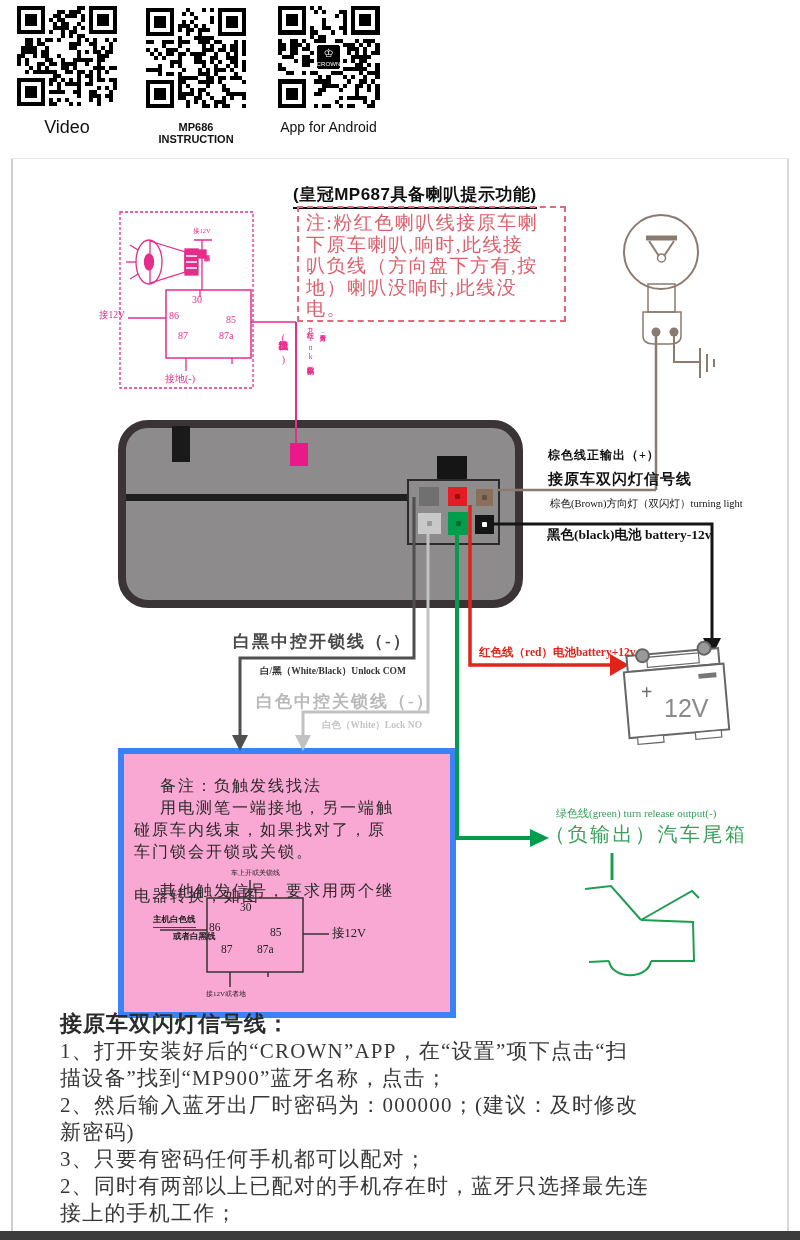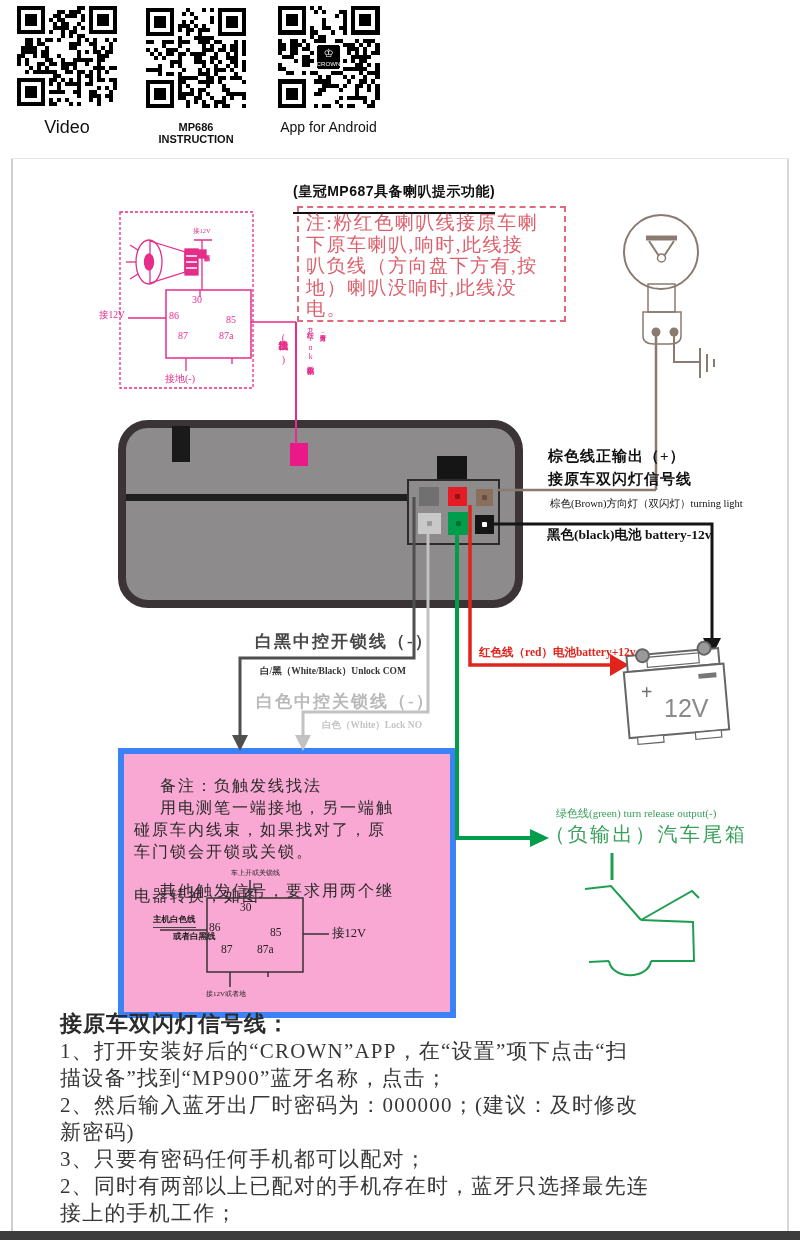--- a/index.html
+++ b/index.html
@@ -4,22 +4,22 @@
 <style>
   html,body{margin:0;padding:0;background:#fff;}
   #page{position:relative;width:800px;height:1240px;background:#fff;overflow:hidden;
         font-family:"Liberation Serif", serif;}
   
   .frame-line{position:absolute;background:#cfcfcf;z-index:5;}
   #bottom-bar{position:absolute;left:0;top:1231px;width:800px;height:9px;background:#3c3c3c;z-index:5;}
   
   .qr{position:absolute;z-index:10;}
   .qr-label{position:absolute;color:#111;text-align:center;z-index:10;font-family:"Liberation Sans",sans-serif;}
-  #diagram-title{position:absolute;left:293px;top:183px;font-size:14px;font-weight:bold;color:#101010;
-     border-bottom:2px solid #101010;padding-bottom:11px;letter-spacing:.5px;z-index:30;font-family:"Liberation Sans",sans-serif;}
+  #diagram-title{position:absolute;left:293px;top:183px;font-size:17px;font-weight:bold;color:#101010;
+     border-bottom:2px solid #101010;padding-bottom:1px;letter-spacing:.5px;z-index:30;font-family:"Liberation Sans",sans-serif;}
   #horn-note{position:absolute;left:297px;top:206px;width:254px;height:106px;border:2px dashed #e2697a;
      padding:4px 4px 2px 7px;color:#dd5f6b;font-size:19px;line-height:21.5px;letter-spacing:1.5px;z-index:30;}
   .pinklbl{position:absolute;color:#e52d8a;z-index:30;}
   .vtext{writing-mode:vertical-rl;text-orientation:upright;}
   .wlabel{position:absolute;color:#111;z-index:30;white-space:nowrap;}
   .bold{font-weight:bold;}
   
   #device{position:absolute;left:118px;top:420px;width:389px;height:172px;background:#8d8b8c;
       border:8px solid #3b3436;border-radius:30px;z-index:10;}
   .dev{position:absolute;z-index:11;}
@@ -704,28 +704,28 @@
         <span class="dot" style="background:#9a9a9a;"></span>
       </div>
     <div class="sq" style="left:39px;top:31px;width:20px;height:23px;background:#009d4c;">
         <span class="dot" style="background:#006e33;"></span>
       </div>
     <div class="sq" style="left:66px;top:34px;width:19px;height:19px;background:#151515;">
         <span class="dot" style="background:#fff;"></span>
       </div>
   </div>
 
-  <div class="wlabel bold" style="left:548px;top:447px;font-size:15px;letter-spacing:1px;">棕色线正输出（+）</div>
+  <div class="wlabel bold" style="left:548px;top:447px;font-size:12px;letter-spacing:1px;">棕色线正输出（+）</div>
   <div class="wlabel bold" style="left:548px;top:470px;font-size:15px;letter-spacing:1px;">接原车双闪灯信号线</div>
   <div class="wlabel" style="left:550px;top:497px;font-size:10.5px;">棕色(Brown)方向灯（双闪灯）turning light</div>
   <div class="wlabel bold" style="left:547px;top:526px;font-size:13.5px;">黑色(black)电池 battery-12v</div>
   <div class="wlabel bold" style="left:479px;top:645px;font-size:11.5px;color:#e0241b;">红色线（red）电池battery+12v</div>
   <div class="wlabel" style="left:556px;top:806px;font-size:11px;color:#3aa05c;">绿色线(green) turn release output(-)</div>
   <div class="wlabel" style="left:545px;top:821px;font-size:20px;color:#3aa05c;letter-spacing:2.5px;">（负输出）汽车尾箱</div>
-  <div class="wlabel bold" style="left:233px;top:630px;font-size:17px;color:#474747;letter-spacing:2px;margin-left:22px;">白黑中控开锁线（-）</div>
+  <div class="wlabel bold" style="left:233px;top:630px;font-size:17px;color:#474747;letter-spacing:2px;">白黑中控开锁线（-）</div>
   <div class="wlabel bold" style="left:260px;top:665px;font-size:9.5px;color:#333;">白/黑（White/Black）Unlock COM</div>
   <div class="wlabel bold" style="left:256px;top:690px;font-size:17px;color:#b9b9b9;letter-spacing:2px;">白色中控关锁线（-）</div>
   <div class="wlabel bold" style="left:322px;top:719px;font-size:9.5px;color:#c4c4c4;">白色（White）Lock NO</div>
 
   <div id="note-box">
     <div class="note-line note-ind" style="top:22px;">备注：负触发线找法</div>
     <div class="note-line" style="top:66px;">碰原车内线束，如果找对了，原</div>
     <div class="note-line note-ind" style="top:44px;">用电测笔一端接地，另一端触</div>
     <div class="note-line" style="top:88px;">车门锁会开锁或关锁。</div>
     <div class="note-line note-ind" style="top:127px;">其他触发信号，要求用两个继</div>

